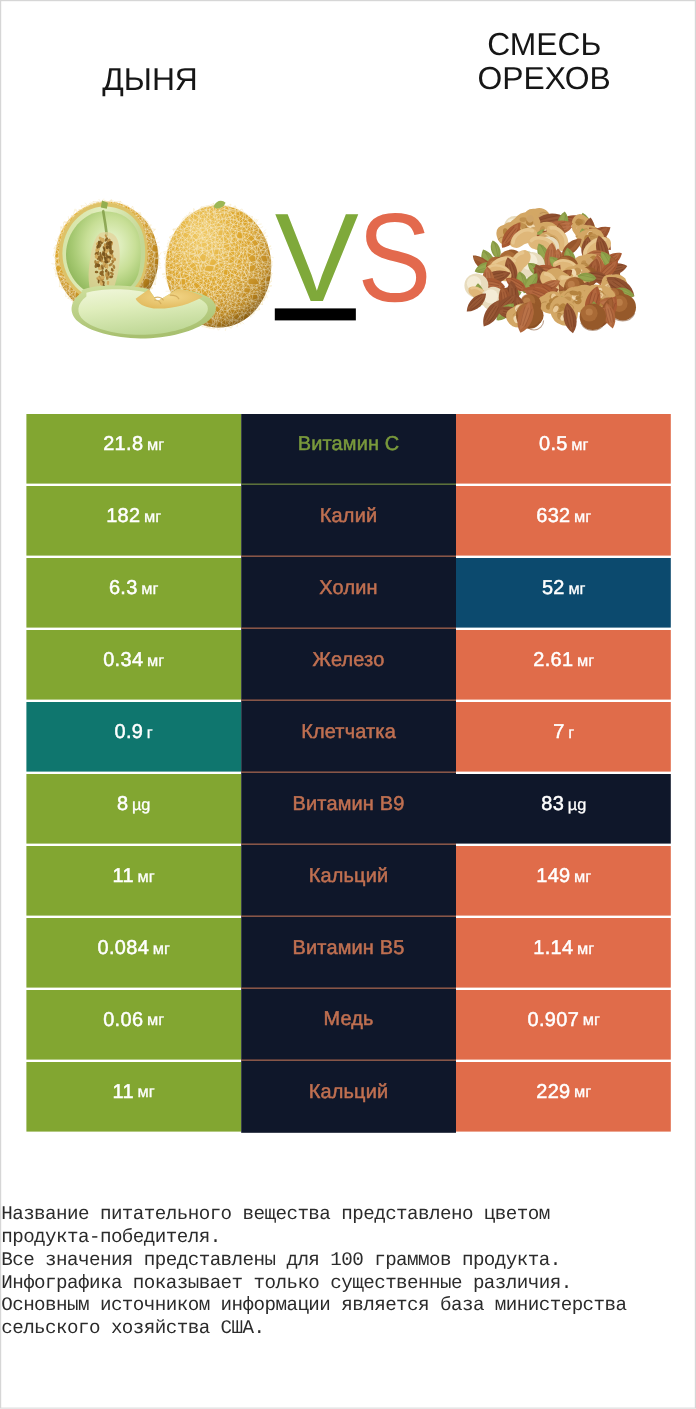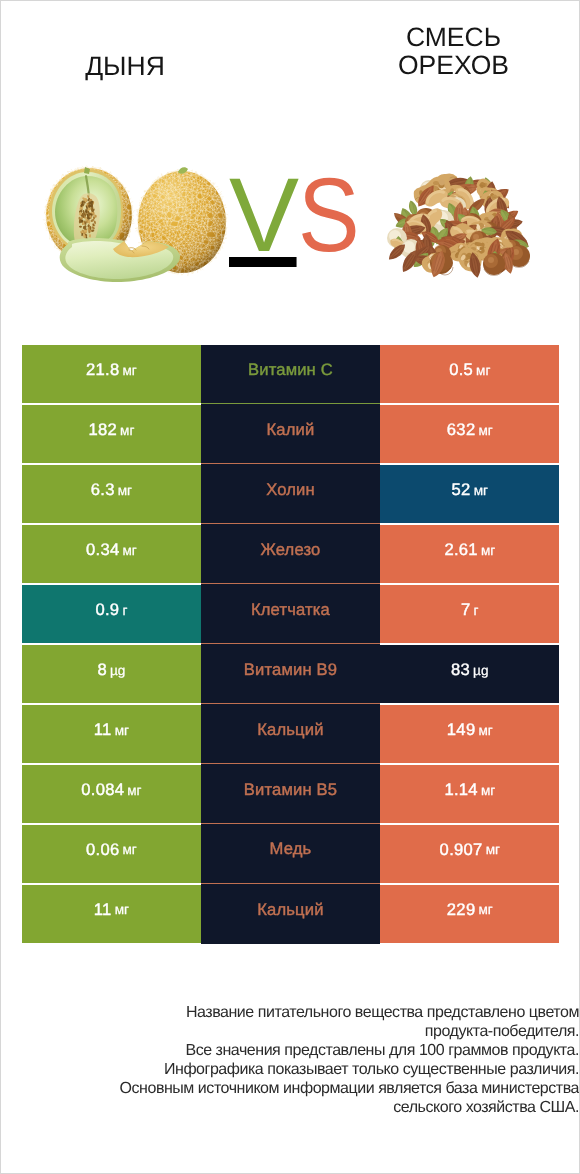--- a/index.html
+++ b/index.html
@@ -17,21 +17,21 @@
   .row{display:flex;height:59.95px;position:relative;}
   .cell{display:flex;align-items:center;justify-content:center;box-sizing:border-box;}
   .c-left{width:178.8px;color:#fff;}
   .c-mid{width:179.3px;background:#0f172a;}
   .c-right{width:179.4px;color:#fff;}
   .c-left .inner,.c-right .inner{width:100%;height:58.0px;display:flex;align-items:center;justify-content:center;}
   .num,.unit,.label{position:relative;top:-4px;}
   .num{font-weight:400;font-size:16.6px;letter-spacing:.3px;-webkit-text-stroke:0.42px currentColor;}
   .unit{font-size:13.6px;font-weight:400;margin-left:3px;-webkit-text-stroke:0.25px currentColor;}
   .label{font-weight:400;font-size:16.6px;letter-spacing:.15px;-webkit-text-stroke:0.42px currentColor;}
-  .footer{position:absolute;left:0;top:1002px;width:578px;text-align:right;font-family:Liberation Sans, sans-serif;font-size:16px;letter-spacing:-0.46px;line-height:19.1px;color:#2b2b2b;}
+  .footer{position:absolute;left:0;top:1002px;width:578px;text-align:left;font-family:Liberation Mono, monospace;font-size:16px;letter-spacing:-0.46px;line-height:19.1px;color:#2b2b2b;}
 </style>
 </head>
 <body>
 
 <div class="page">
   <div class="title title-left">Дыня</div>
   <div class="title title-right">Смесь орехов</div>
   <svg class="hero" viewBox="0 0 578 330">
     <g>
         <defs>

